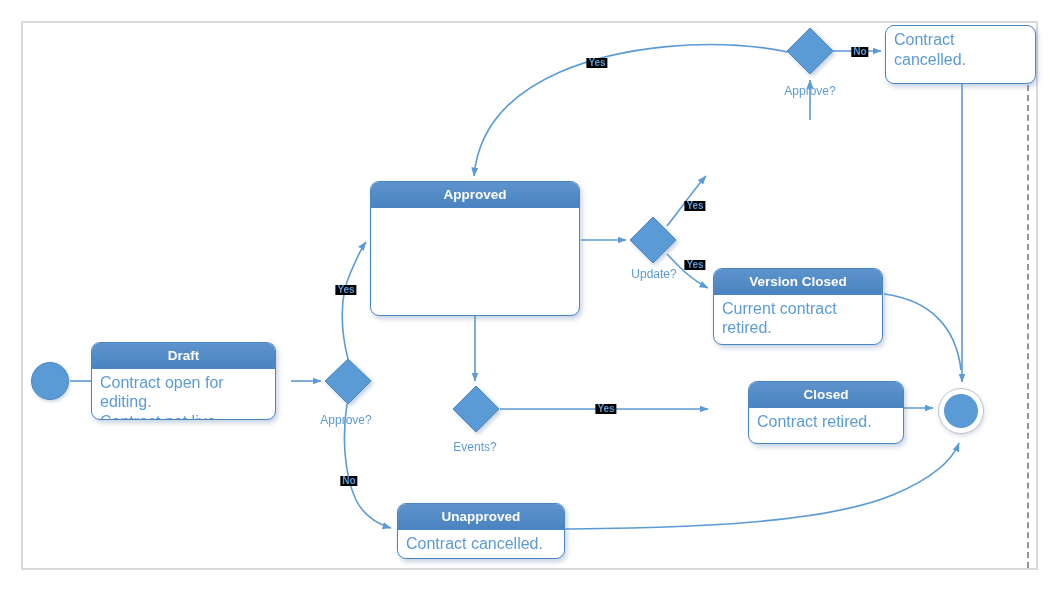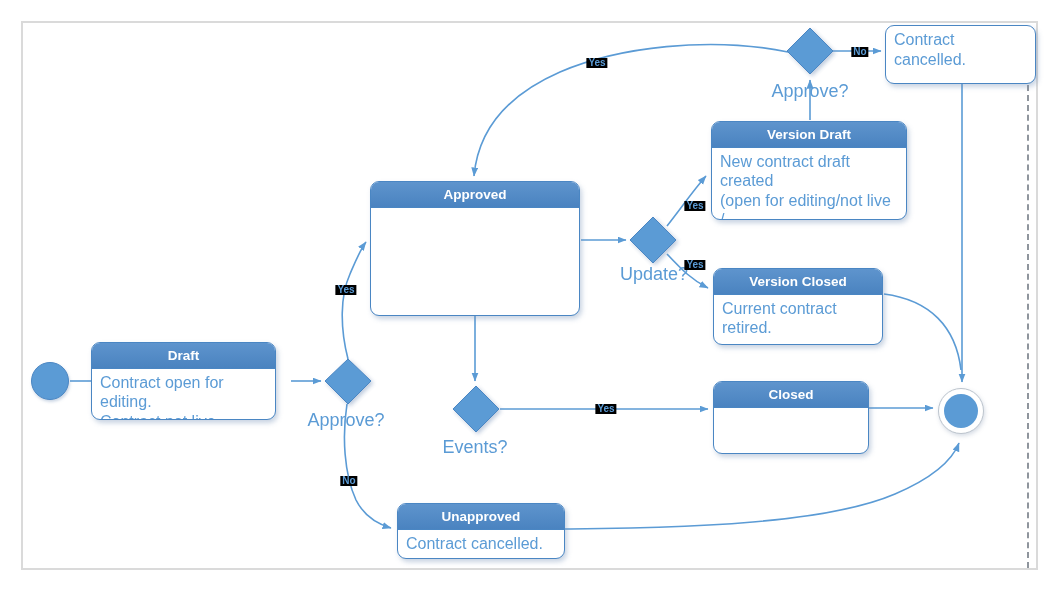--- a/index.html
+++ b/index.html
@@ -19,21 +19,21 @@
   svg.wires{position:absolute;left:0;top:0;width:1058px;height:589px;pointer-events:none;}
   .node{position:absolute;background:#ffffff;border:1.7px solid var(--node-border);
     border-radius:9px;box-shadow:2px 3px 5px rgba(110,140,180,.38);overflow:hidden;
     box-sizing:border-box;}
   .node-header{background:linear-gradient(#5e94cd,#4a83c0);color:var(--header-text);
     font-weight:bold;font-size:13.5px;text-align:center;padding:5px 3px 4px 3px;
     border-bottom:1.5px solid var(--node-border);line-height:1.15;}
   .node-body{color:var(--body-text);font-size:16px;padding:4px 8px;
     white-space:pre-line;line-height:1.22;}
   .decision-label{position:absolute;transform:translate(-50%,-50%);
-    color:var(--body-text);font-size:18px;line-height:1;white-space:nowrap;}
+    color:var(--body-text);font-size:12px;line-height:1;white-space:nowrap;}
   .edge-label{position:absolute;transform:translate(-50%,-50%);
     color:var(--body-text);font-size:10px;font-weight:600;line-height:1;
     background:#000000;padding:0 2px;white-space:nowrap;}
   .start-state{position:absolute;left:31px;top:362px;width:38px;height:38px;
     border-radius:50%;background:var(--line);border:1px solid var(--node-border);
     box-shadow:1px 2px 3px rgba(110,140,180,.35);box-sizing:border-box;}
   .end-state{position:absolute;left:938px;top:388px;width:46px;height:46px;
     border-radius:50%;background:#ffffff;border:1.5px solid #bcc4cd;
     box-shadow:1px 2px 4px rgba(120,140,170,.3);box-sizing:border-box;}
   .end-state-inner{position:absolute;left:4.5px;top:4.5px;width:34px;height:34px;
@@ -89,35 +89,30 @@
   <div class="node" style="left:91px;top:342px;width:185px;height:78px">
     <div class="node-header">Draft</div>
     <div class="node-body">Contract open for editing.
 Contract not live.</div>
   </div>
 
   <div class="node" style="left:370px;top:181px;width:210px;height:135px">
     <div class="node-header">Approved</div>
   </div>
 
-  <div class="node" style="left:711px;top:121px;width:196px;height:99px">
-    <div class="node-header">Version Draft</div>
-    <div class="node-body">New contract draft created
-(open for editing/not live /
-no events can be added).</div>
-  </div>
 
   <div class="node" style="left:713px;top:268px;width:170px;height:77px">
     <div class="node-header">Version Closed</div>
     <div class="node-body">Current contract
 retired.</div>
   </div>
 
-  <div class="node" style="left:713px;top:381px;width:156px;height:73px">
+  <div class="node" style="left:748px;top:381px;width:156px;height:63px">
     <div class="node-header">Closed</div>
+    <div class="node-body">Contract retired.</div>
   </div>
 
   <div class="node" style="left:397px;top:503px;width:168px;height:56px">
     <div class="node-header">Unapproved</div>
     <div class="node-body">Contract cancelled.</div>
   </div>
 
   <div class="node" style="left:885px;top:25px;width:151px;height:59px">
     <div class="node-body">Contract cancelled.</div>
   </div>

